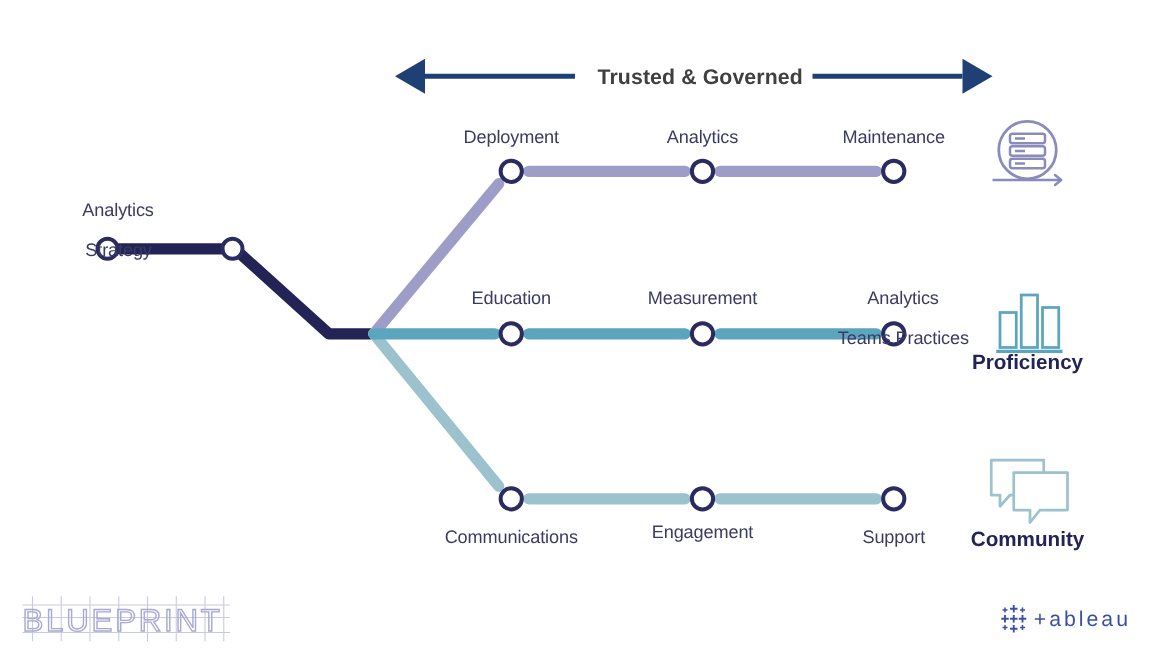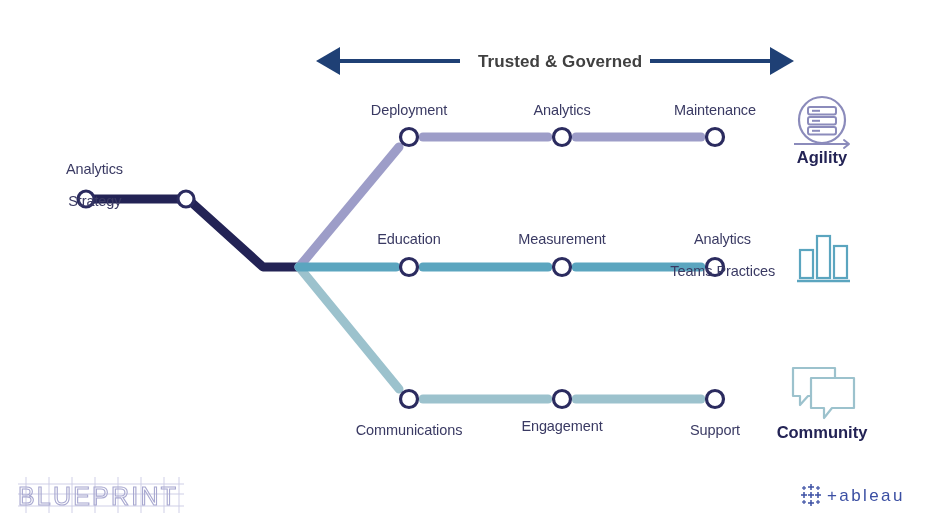--- a/index.html
+++ b/index.html
@@ -227,16 +227,16 @@
   <div class="lbl" style="left:502px; top:231px; width:120px;">Measurement</div>
   <div class="lbl lbl-2" style="left:650px; top:215px; width:130px;">
     <span>Analytics</span><br>
     <span>Teams Practices</span>
   </div>
 
   <div class="lbl" style="left:344px; top:422px; width:130px;">Communications</div>
   <div class="lbl" style="left:502px; top:418px; width:120px;text-align:center;">Engagement</div>
   <div class="lbl" style="left:655px; top:422px; width:120px;">Support</div>
 
-  <div class="pillar-title" style="left:762px; top:148px; width:120px;">Agility</div>
+  <div class="pillar-title" style="left:762px; top:281px; width:120px;">Proficiency</div>
   <div class="pillar-title" style="left:762px; top:423px; width:120px;">Community</div>
 
 </div>
 
 </body></html>

